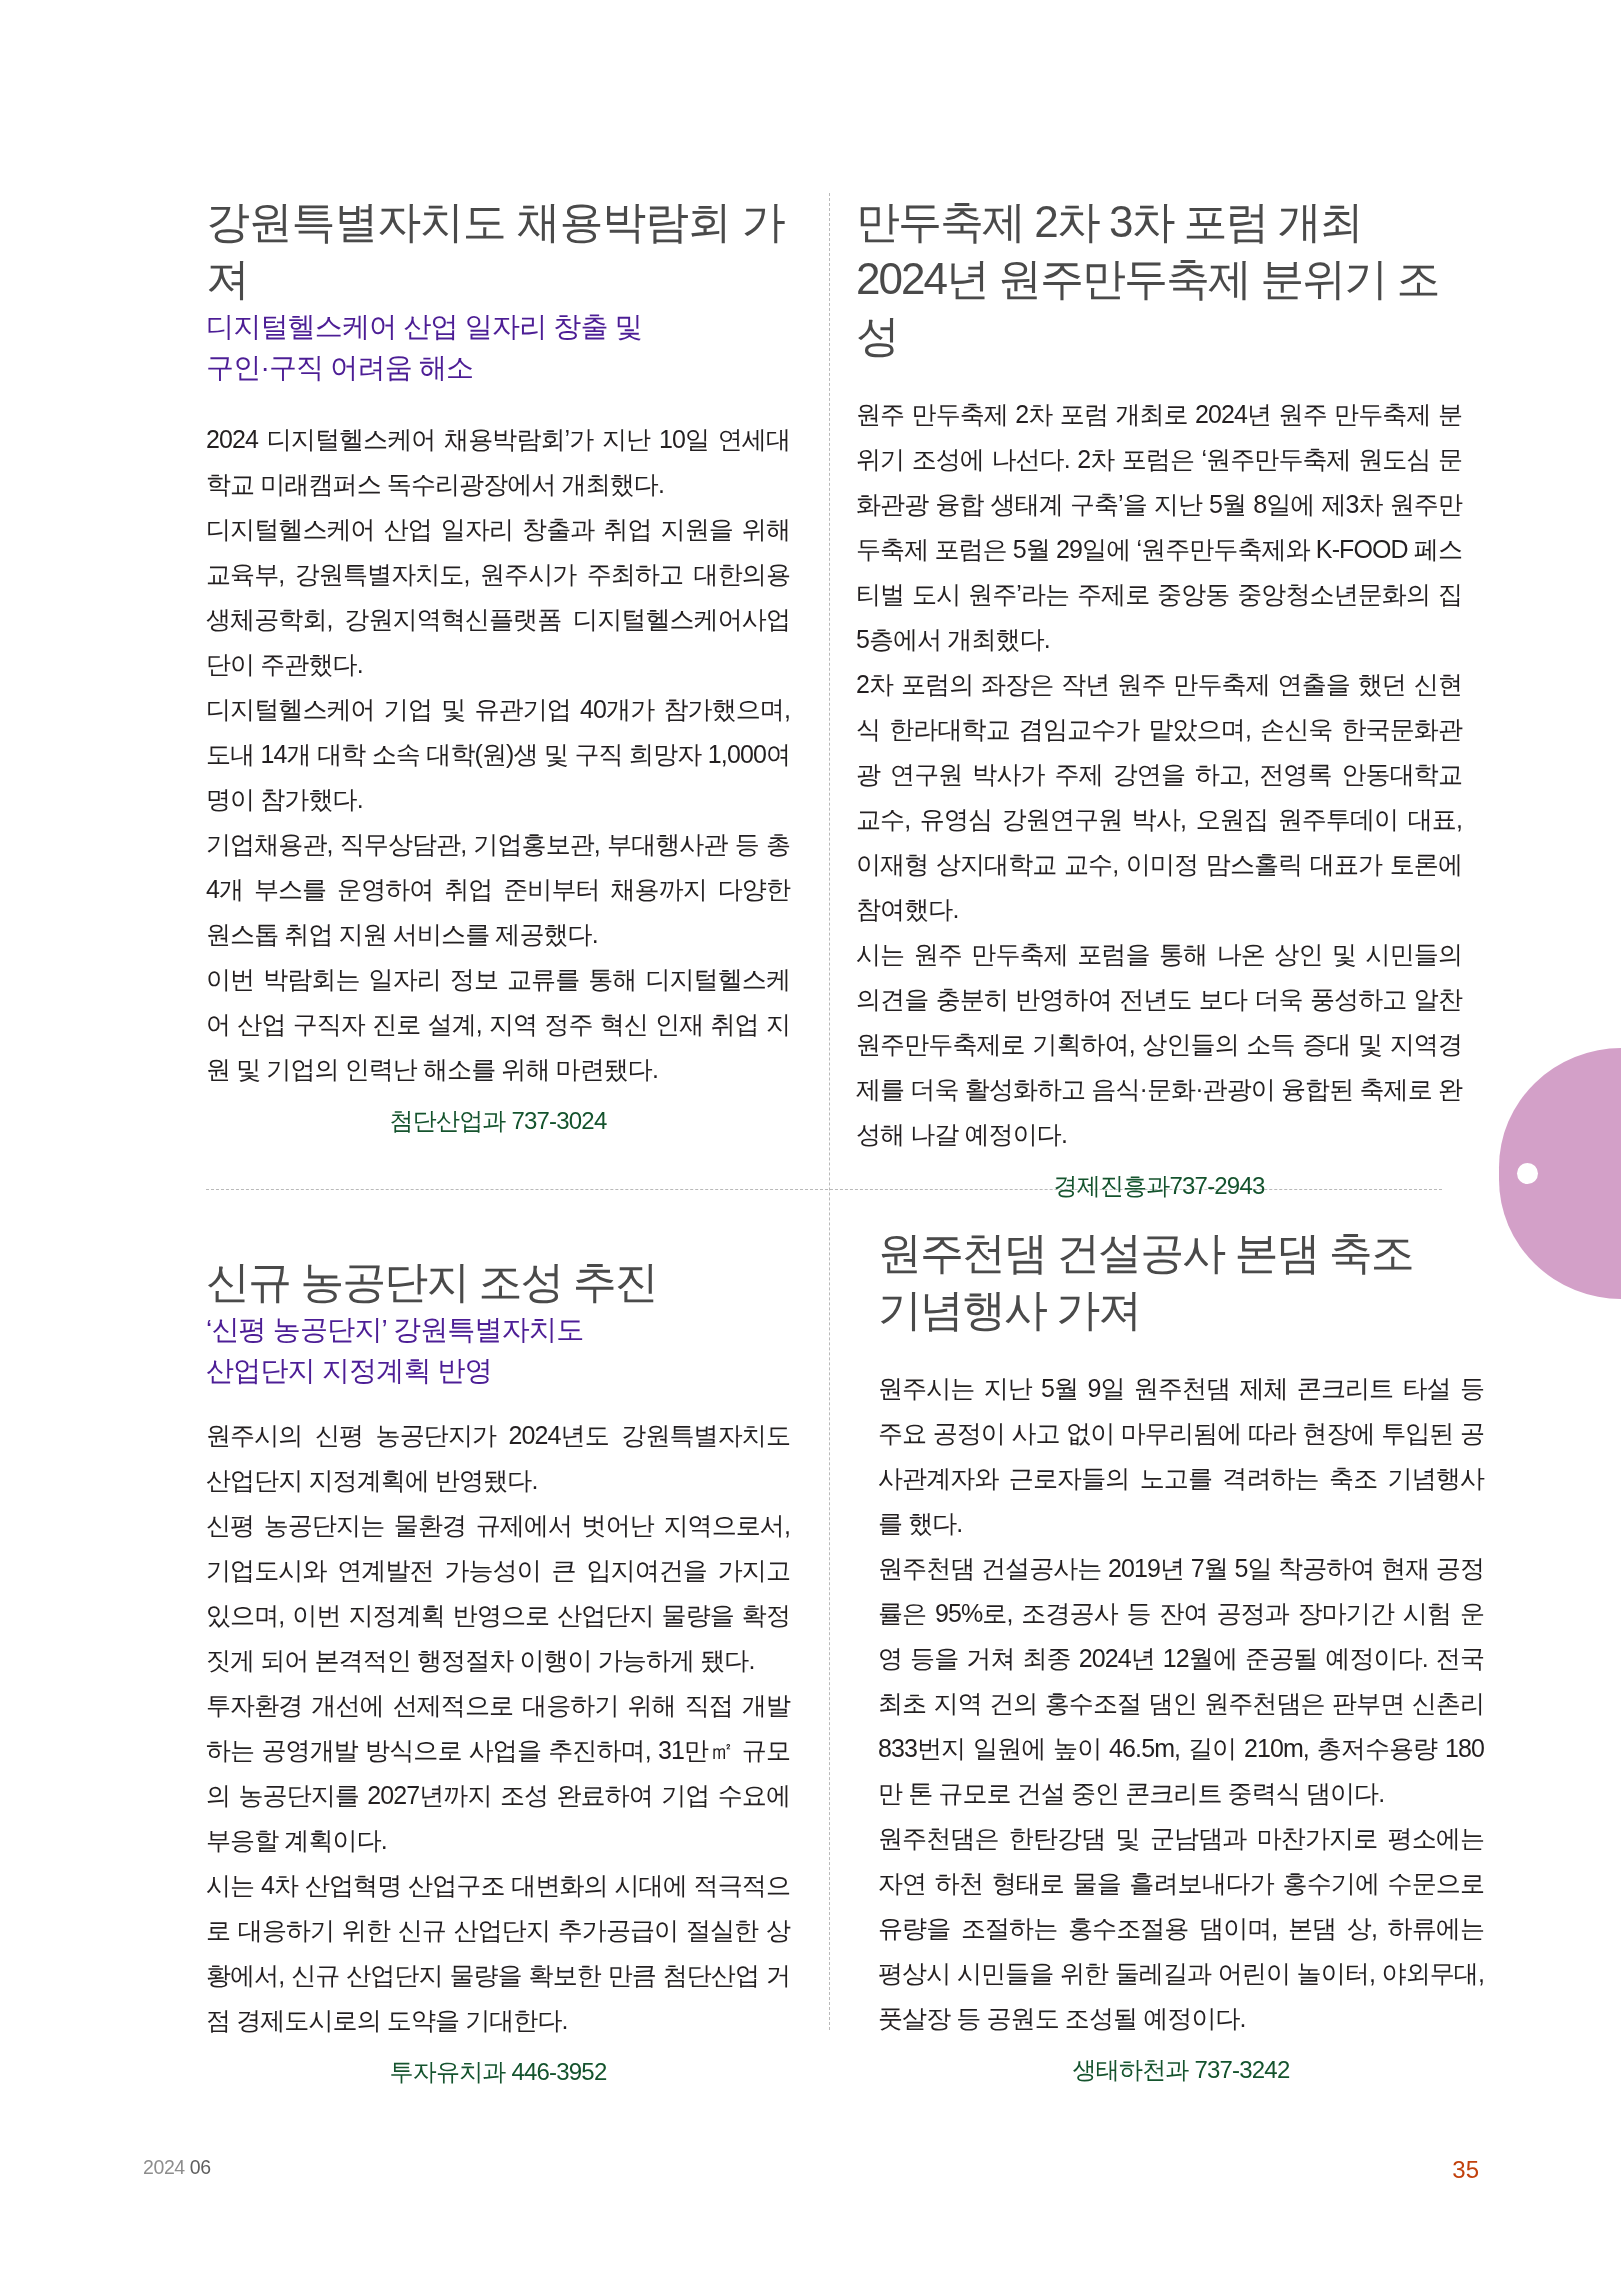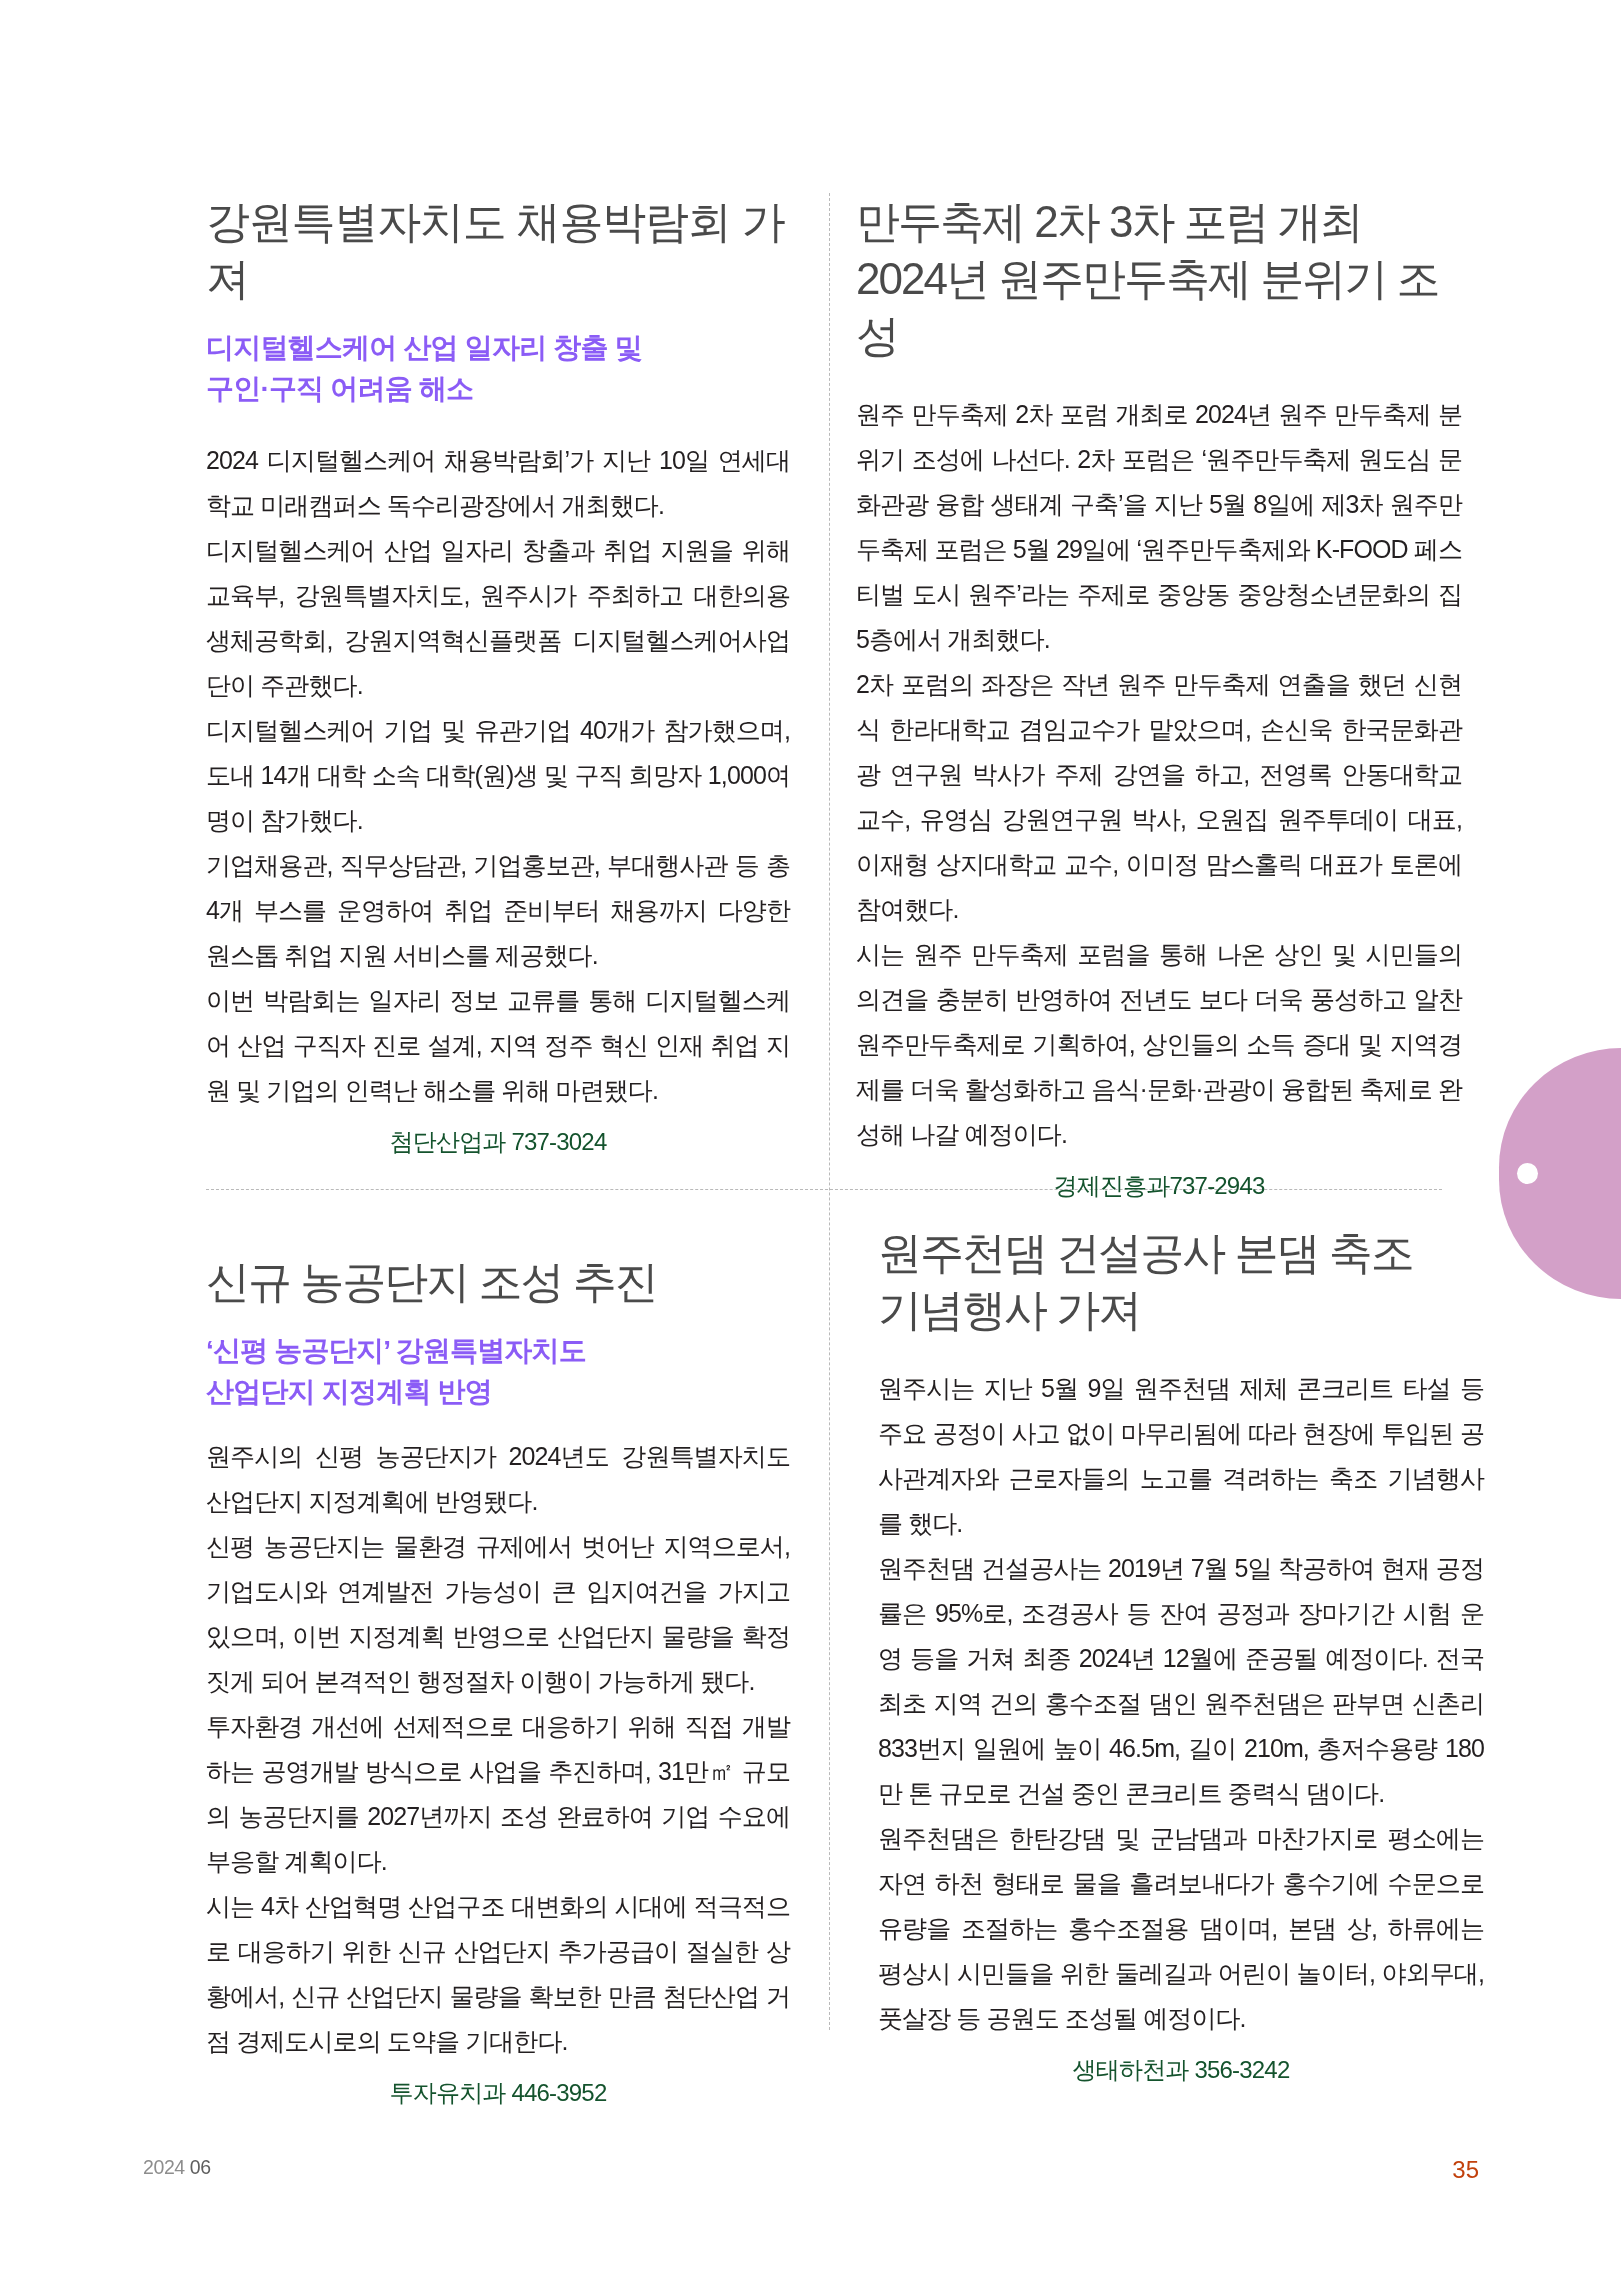--- a/index.html
+++ b/index.html
@@ -90,25 +90,24 @@
     line-height: 1.30;
     color: #4a4a4a;
     margin: 0 0 0 0;
     letter-spacing: -1.2px;
     white-space: pre-line;
   }
   .headline.tight { letter-spacing: -2px; }
 
   .deck {
     font-size: 28px;
-    font-weight: 700;
+    font-weight: 400;
     line-height: 1.46;
-    color: #8b5cf6;
+    color: #4c1d95;
     letter-spacing: -0.8px;
-    margin-top: 21px;
     white-space: pre-line;
   }
 
   .body-text {
     font-size: 25px;
     line-height: 1.80;
     color: #231f20;
     letter-spacing: -0.9px;
     text-align: justify;
     text-justify: inter-character;
@@ -189,21 +188,21 @@
 시는 4차 산업혁명 산업구조 대변화의 시대에 적극적으로 대응하기 위한 신규 산업단지 추가공급이 절실한 상황에서, 신규 산업단지 물량을 확보한 만큼 첨단산업 거점 경제도시로의 도약을 기대한다.</div>
     <div class="byline">투자유치과 446-3952</div>
   </div>
 
   <div class="article art-br">
     <h1 class="headline tight">원주천댐 건설공사 본댐 축조
 기념행사 가져</h1>
     <div class="body-text">원주시는 지난 5월 9일 원주천댐 제체 콘크리트 타설 등 주요 공정이 사고 없이 마무리됨에 따라 현장에 투입된 공사관계자와 근로자들의 노고를 격려하는 축조 기념행사를 했다.
 원주천댐 건설공사는 2019년 7월 5일 착공하여 현재 공정률은 95%로, 조경공사 등 잔여 공정과 장마기간 시험 운영 등을 거쳐 최종 2024년 12월에 준공될 예정이다. 전국 최초 지역 건의 홍수조절 댐인 원주천댐은 판부면 신촌리 833번지 일원에 높이 46.5m, 길이 210m, 총저수용량 180만 톤 규모로 건설 중인 콘크리트 중력식 댐이다.
 원주천댐은 한탄강댐 및 군남댐과 마찬가지로 평소에는 자연 하천 형태로 물을 흘려보내다가 홍수기에 수문으로 유량을 조절하는 홍수조절용 댐이며, 본댐 상, 하류에는 평상시 시민들을 위한 둘레길과 어린이 놀이터, 야외무대, 풋살장 등 공원도 조성될 예정이다.</div>
-    <div class="byline">생태하천과 356-3242</div>
+    <div class="byline">생태하천과 737-3242</div>
   </div>
 
   <div class="footer-left">
     <span>2024</span>
     <b>06</b>
   </div>
   <div class="footer-right">35</div>
 
 </div>
 

